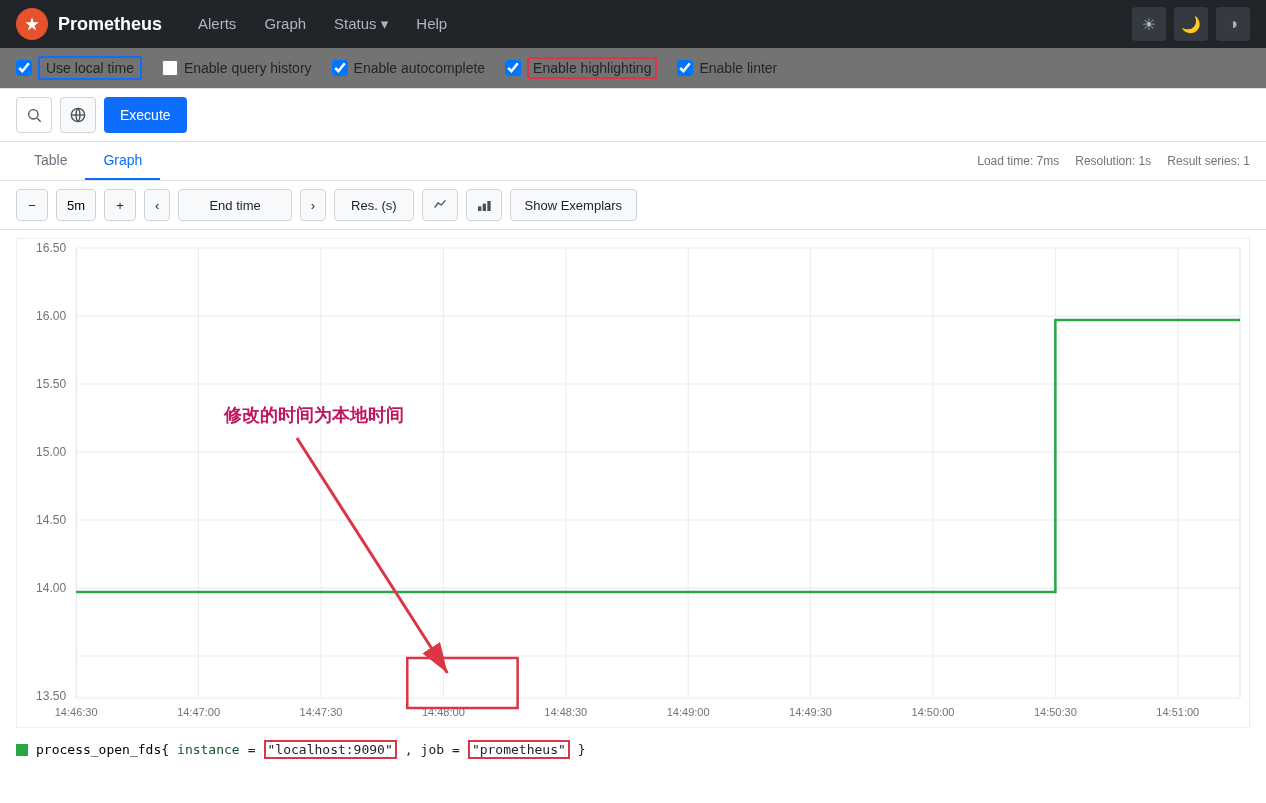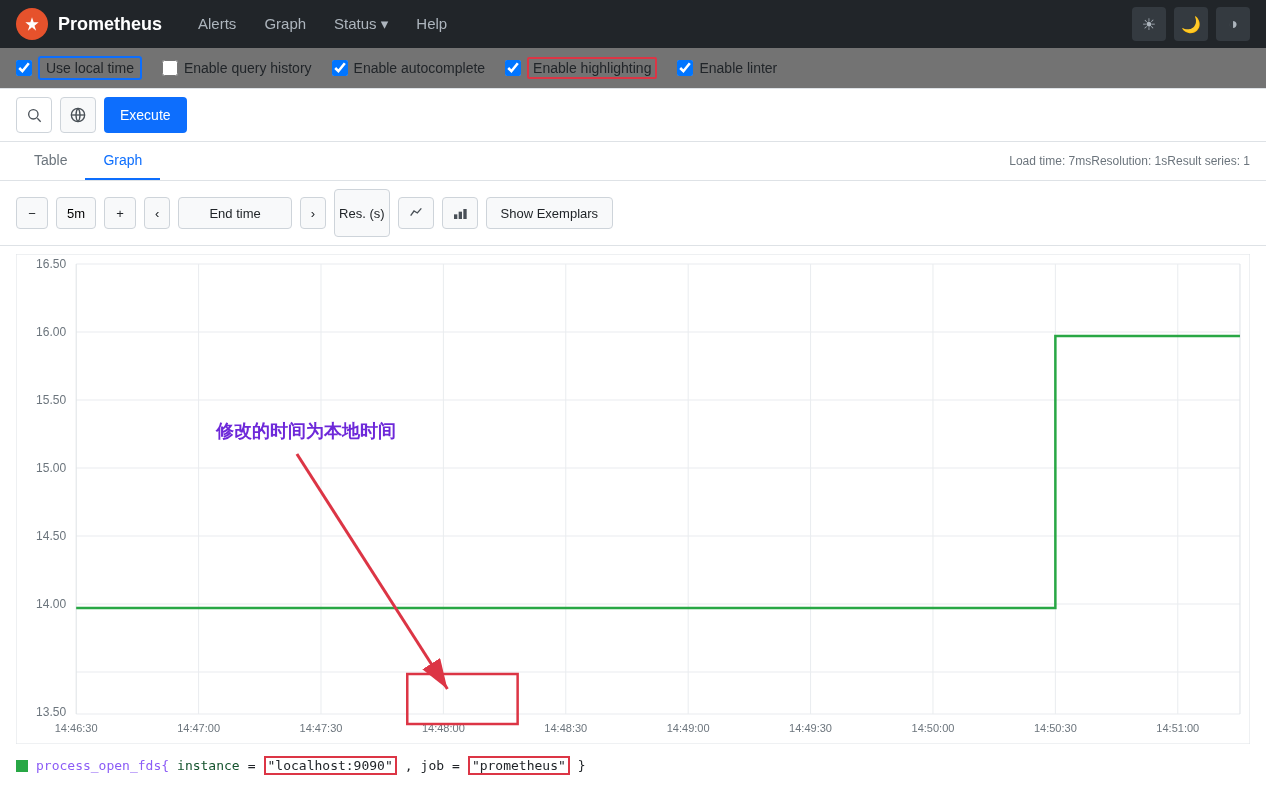--- a/index.html
+++ b/index.html
@@ -170,20 +170,21 @@
       font-size: 14px;
     }
     .tab.active {
       border-bottom: 2px solid #0d6efd;
       color: #0d6efd;
     }
     .result-info {
       font-size: 12px;
       color: #6c757d;
       display: flex;
+      gap: 16px;
     }
 
     
     .graph-toolbar {
       padding: 8px 16px;
       display: flex;
       align-items: center;
       gap: 8px;
       border-bottom: 1px solid #dee2e6;
     }
@@ -222,25 +223,25 @@
       font-size: 13px;
       color: #212529;
       height: 32px;
       display: flex;
       align-items: center;
     }
     .res-btn {
       background: #f8f9fa;
       border: 1px solid #ced4da;
       border-radius: 4px;
-      padding: 4px 4px;
+      padding: 4px 16px;
       cursor: pointer;
       font-size: 13px;
       color: #212529;
-      height: 48px;
+      height: 32px;
     }
     .chart-icon-btn {
       background: #f8f9fa;
       border: 1px solid #ced4da;
       border-radius: 4px;
       width: 36px;
       height: 32px;
       cursor: pointer;
       display: flex;
       align-items: center;
@@ -456,28 +457,28 @@
       <svg style="position:absolute;top:0;left:0;width:100%;height:100%;pointer-events:none;" viewBox="0 0 1230 490" preserveAspectRatio="none">
 
         <defs>
           <marker id="arrowhead" markerWidth="10" markerHeight="7" refX="10" refY="3.5" orient="auto">
             <polygon points="0 0, 10 3.5, 0 7" fill="#dc3545"></polygon>
           </marker>
         </defs>
         <line x1="280" y1="200" x2="430" y2="435" stroke="#dc3545" stroke-width="3" marker-end="url(#arrowhead)"></line>
       </svg>
 
-      <div style="position:absolute;top:165px;left:200px;color:#6d28d9;font-size:18px;font-weight:bold;white-space:nowrap;">修改的时间为本地时间</div>
+      <div style="position:absolute;top:165px;left:208px;color:#be185d;font-size:18px;font-weight:bold;white-space:nowrap;">修改的时间为本地时间</div>
     </div>
   </div>
 </div>
 
 <div class="legend-area">
   <div class="legend-color" style="background:#28a745;width:12px;height:12px;display:inline-block;"></div>
-  <span style="color:#8b5cf6;">process_open_fds{</span>
+  <span style="color:#000000;">process_open_fds{</span>
     <span style="color:#14532d;">instance</span>
     <span style="color:#212529;">=</span>
     <span style="border:2px solid #dc3545;padding:0 2px;color:#212529;">"localhost:9090"</span>
     <span style="color:#212529;">, </span>
     <span style="color:#212529;">job</span>
     <span style="color:#212529;">=</span>
     <span style="border:2px solid #dc3545;padding:0 2px;color:#212529;">"prometheus"</span>
     <span style="color:#212529;">}</span>
 </div>
 

